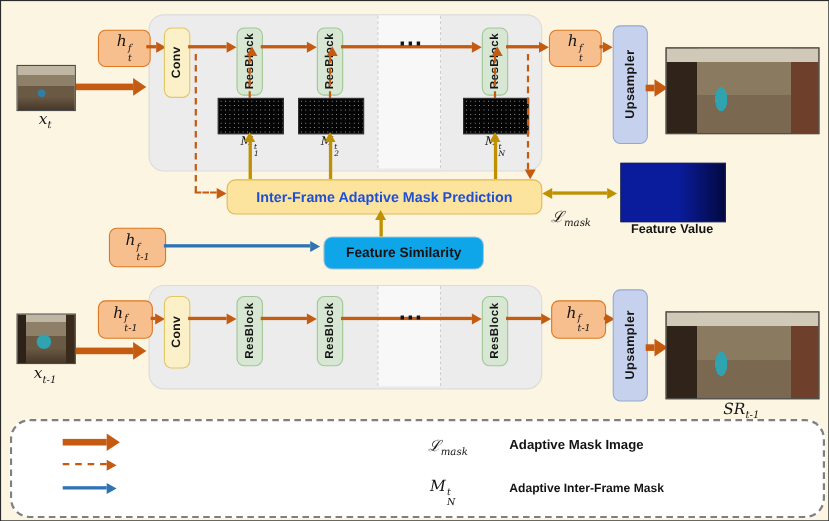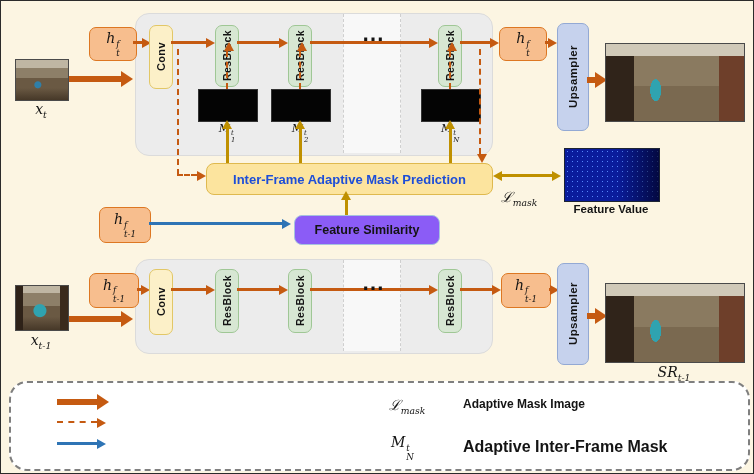--- a/index.html
+++ b/index.html
@@ -16,21 +16,21 @@
   .obox{position:absolute;background:#F7BE8E;border:1.6px solid #DD7722;border-radius:7px;
         display:flex;align-items:center;justify-content:center;color:#6B2408;}
   .vbox{position:absolute;border-radius:7px;display:flex;align-items:center;justify-content:center;}
   .vtext{writing-mode:vertical-rl;transform:rotate(180deg);font-weight:700;color:#141414;
          font-family:"Liberation Sans",sans-serif;letter-spacing:.4px;}
   .conv{background:#FCF0C8;border:1.6px solid #E2C766;}
   .rb{background:#D7E7D3;border:1.6px solid #9FC795;}
   .ups{background:#C6D2ED;border:1.6px solid #93A9D4;}
   .predbox{position:absolute;background:#FCE49E;border:1.6px solid #DFB94E;border-radius:8px;
            display:flex;align-items:center;justify-content:center;font-weight:700;font-size:13px;color:#1d4ed8;}
-  .fsbox{position:absolute;background:#8b5cf6;border:1.6px solid #A5C2DE;border-radius:8px;
+  .fsbox{position:absolute;background:#0ea5e9;border:1.6px solid #A5C2DE;border-radius:8px;
          display:flex;align-items:center;justify-content:center;font-weight:700;font-size:12.5px;color:#141414;}
 
   
   .thumb{position:absolute;border:1px solid #4a4a4a;background-image:
       radial-gradient(circle at 42% 62%, #2F7FA8 0 3px, transparent 4px),
       linear-gradient(180deg,#BFB6A3 0 20%, #8D7F68 20% 45%, #6A5943 45% 70%, #463828 100%);}
   .thumb2{position:absolute;border:1px solid #4a4a4a;background-image:
       radial-gradient(circle at 46% 56%, #2FA3B0 0 6px, transparent 7px),
       linear-gradient(90deg,#2E2218 0 14%, transparent 14% 84%, #3A2A1C 84%),
       linear-gradient(180deg,#BFB6A3 0 16%, #8D7F68 16% 45%, #6A5943 45% 70%, #463828 100%);}
@@ -234,15 +234,15 @@
 
   <div class="ln blue ar" style="left:56px;top:441px;width:40px"></div>
 
   <div class="mathp" style="left:388px;top:394px;font-size:14px"><span class="math"><span class="mb">ℒ</span><sub class="msub">mask</sub></span></div>
   <div class="lbl" style="left:462px;top:396px;font-size:12px">Adaptive Mask Image</div>
 
   <div class="mathp" style="left:390px;top:433px;font-size:14px"><span class="math"><span class="mb">M</span><span class="mstack">
           <span>t</span>
           <span>N</span>
         </span></span></div>
-  <div class="lbl" style="left:462px;top:437px;font-size:16px">Adaptive Inter-Frame Mask</div>
+  <div class="lbl" style="left:462px;top:437px;font-size:11px">Adaptive Inter-Frame Mask</div>
 
 </div>
 
 </body></html>

